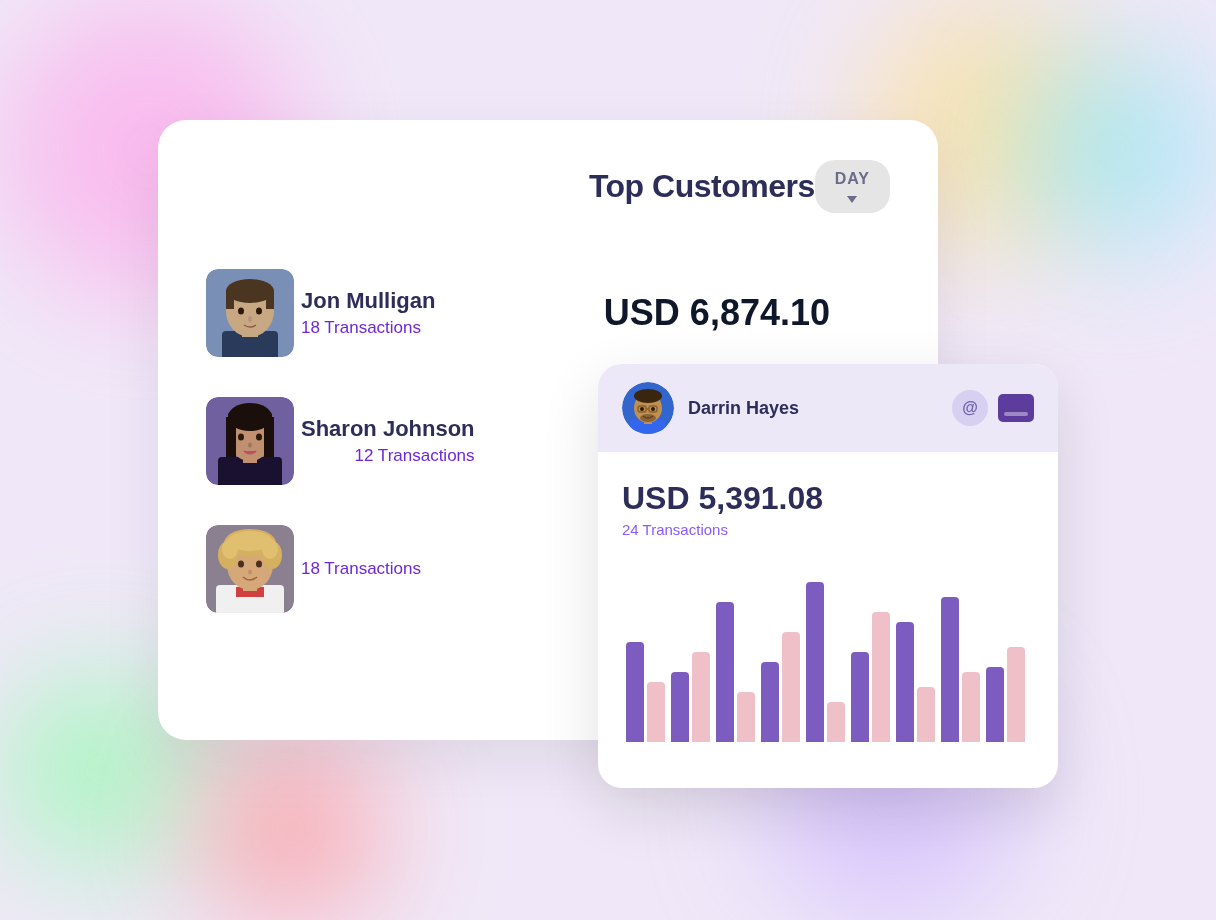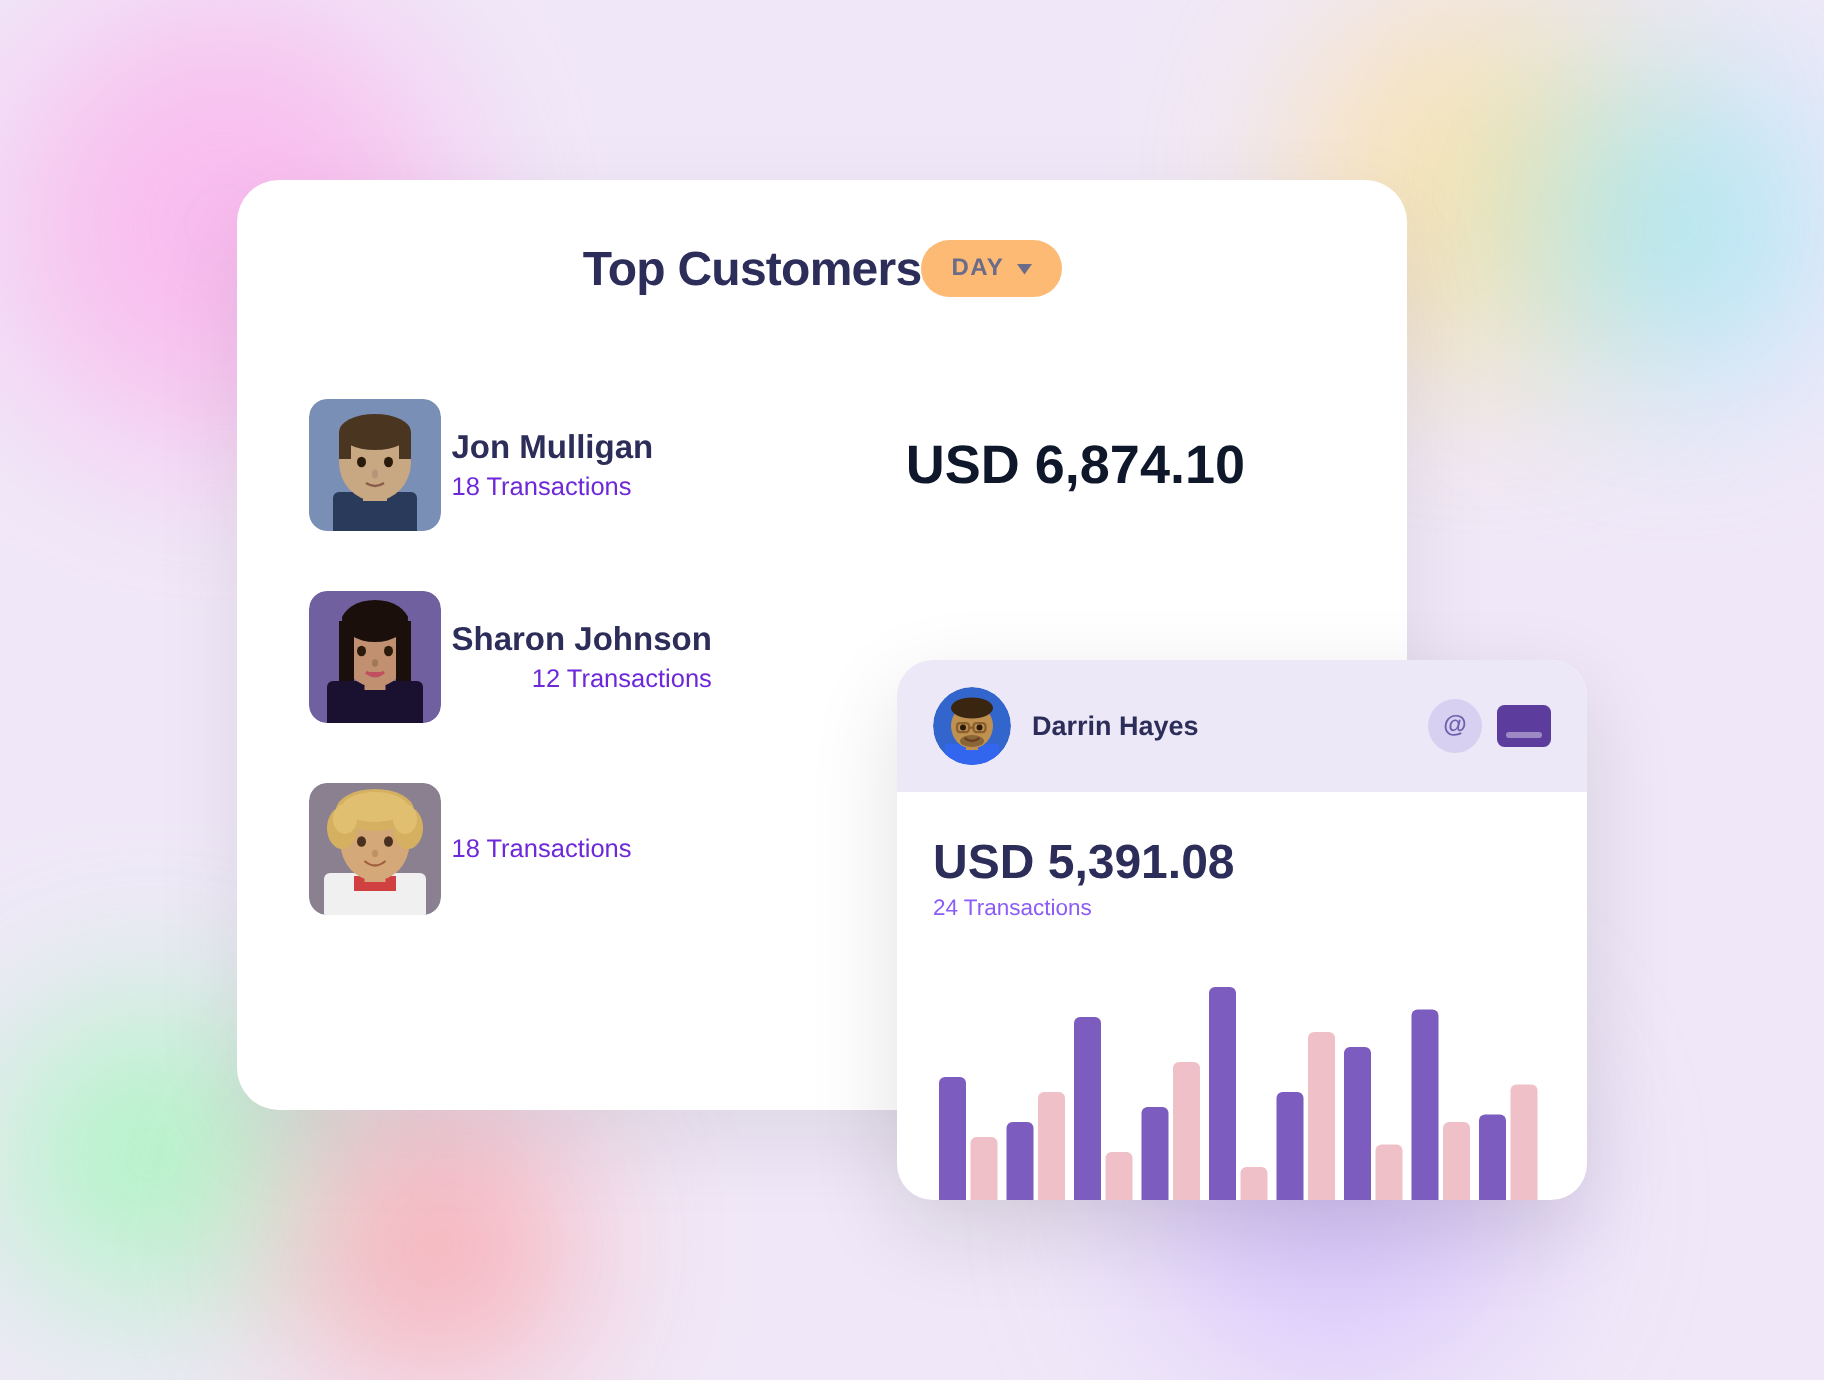--- a/index.html
+++ b/index.html
@@ -47,39 +47,40 @@
       height: 620px;
       background: #ffffff;
       border-radius: 28px;
       padding: 40px 48px;
       box-shadow: 0 20px 60px rgba(0,0,0,0.08);
     }
 
     .card-header {
       display: flex;
       align-items: center;
-      justify-content: center;
-      margin-bottom: 48px;
+      justify-content: flex-end;
+      margin-bottom: 36px;
     }
 
     .card-title {
       font-size: 32px;
       font-weight: 700;
       color: #2d2d5a;
       letter-spacing: -0.5px;
     }
 
     .day-badge {
-      background: #fdba74;
+      background: #e5e5e5;
       border-radius: 20px;
       padding: 10px 20px;
       display: flex;
       align-items: center;
       gap: 8px;
       cursor: pointer;
+      flex-direction: column;
     }
 
     .day-label {
       font-size: 16px;
       font-weight: 600;
       color: #6b6b8a;
       letter-spacing: 1px;
     }
 
     .chevron-icon {
@@ -129,24 +130,24 @@
 
     .amount-usd {
       font-size: 36px;
       font-weight: 800;
       color: #0f172a;
     }
 
     
     .detail-card {
       position: absolute;
-      bottom: 0;
+      bottom: 12px;
       right: 0;
       width: 460px;
-      height: 360px;
+      height: 424px;
       background: #ffffff;
       border-radius: 24px;
       box-shadow: 0 20px 60px rgba(0,0,0,0.12);
       overflow: hidden;
     }
 
     .detail-header {
       background: #ece8f8;
       padding: 18px 24px;
       display: flex;

